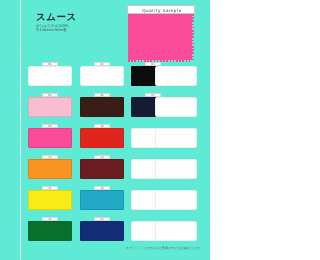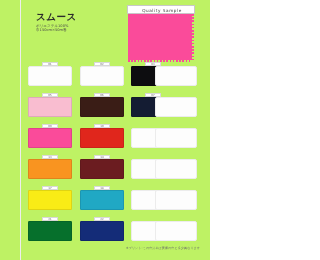--- a/index.html
+++ b/index.html
@@ -13,21 +13,21 @@
     font-family: "DejaVu Sans", "Liberation Sans", sans-serif;
     overflow: hidden;
     position: relative;
   }
 
   #page {
     position: absolute;
     left: 0; top: 0;
     width: 210px;
     height: 260px;
-    background: #bef264;
+    background: #5eead4;
   }
 
   
   .margin-rule {
     position: absolute;
     left: 20px;
     top: 0;
     width: 1px;
     height: 260px;
     background: #ededed;

